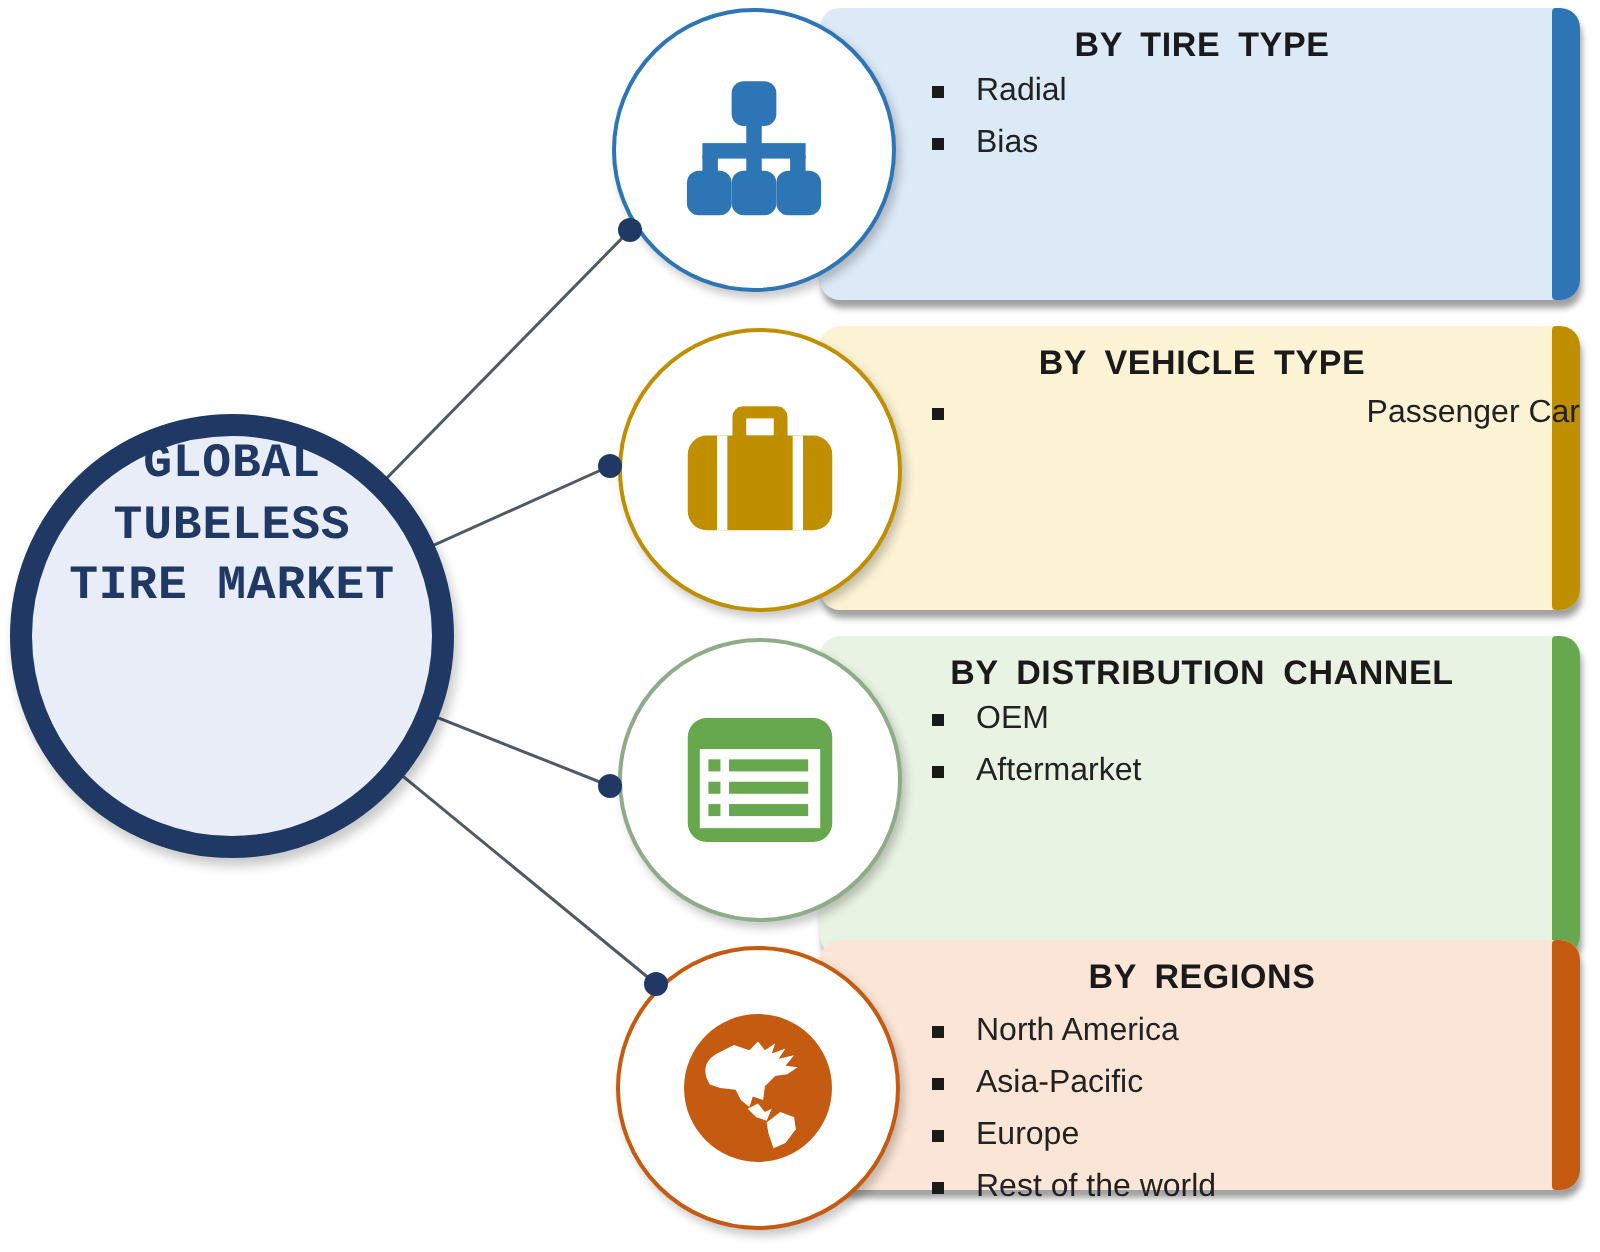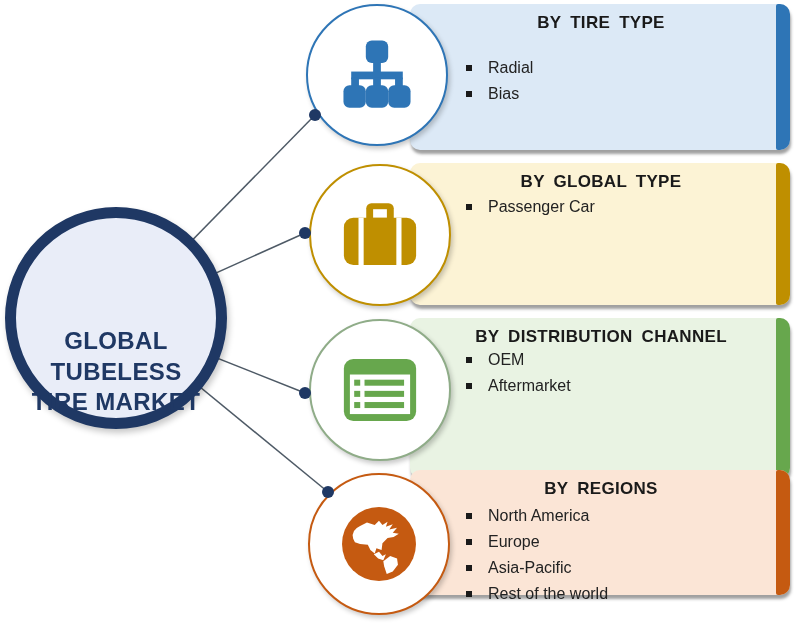--- a/index.html
+++ b/index.html
@@ -10,23 +10,24 @@
   svg.overlay { position:absolute; left:0; top:0; width:800px; height:626px; }
   #lines-svg { z-index:2; }
   #dots-svg  { z-index:4; pointer-events:none; }
 
   
   .center-circle {
     position:absolute; left:5px; top:207px; width:222px; height:222px;
     box-sizing:border-box; border-radius:50%;
     background:var(--center-fill,#E9EDF8);
     border:11px solid var(--center-border,#1F3864);
-    display:flex; align-items:flex-end; justify-content:center;
+    display:flex; align-items:flex-start; justify-content:center;
     text-align:center; z-index:3;
     box-shadow:2px 4px 6px rgba(0,0,0,.22);
+    font-family:Liberation Mono, monospace;
   }
   .center-title {
     width:188px; font-size:24px; font-weight:bold; line-height:1.28;
     letter-spacing:.4px; color:var(--center-border,#1F3864);
   }
 
   
   .panel {
     position:absolute; left:410px; width:380px; box-sizing:border-box;
     background:var(--bg); border-radius:10px; z-index:1;
@@ -49,22 +50,22 @@
   }
   .bullet {
     position:absolute; left:2px; top:10px; width:6px; height:6px;
     background:#1a1a1a;
   }
 
   .s0 .panel { top:4px;   height:146px; }
   .s1 .panel { top:163px; height:142px; }
   .s2 .panel { top:318px; height:160px; }
   .s3 .panel { top:470px; height:125px; }
-  .s0 .items { margin-top:22px; }
-  .s1 .items { margin-top:2px;  }
+  .s0 .items { }
+  .s1 .items { margin-top:2px;text-align:right;  }
   .s2 .items { }
   .s3 .items { margin-top:4px;  }
 
   
   .icon-circle {
     position:absolute; width:142px; height:142px; box-sizing:border-box;
     border-radius:50%; background:#ffffff;
     border:2px solid var(--cb); z-index:3;
     display:flex; align-items:center; justify-content:center;
     box-shadow:2px 3px 5px rgba(0,0,0,.22);
@@ -112,21 +113,21 @@
         <rect class="icon-fill" x="11" y="62" width="26" height="26" rx="7"></rect>
         <rect class="icon-fill" x="37" y="62" width="26" height="26" rx="7"></rect>
         <rect class="icon-fill" x="63" y="62" width="26" height="26" rx="7"></rect>
       </svg>
     </div>
   </div>
 
   <div class="section s1" style="--accent: #BF8F00; --bg: #FCF3D5; --cb: #BF8F00;">
     <div class="panel">
       <div class="panel-bar"></div>
-      <div class="panel-title">BY GLOBAL TYPE</div>
+      <div class="panel-title">BY VEHICLE TYPE</div>
       <ul class="items">
         <li><span class="bullet"></span><span>Passenger Car</span></li>
       </ul>
     </div>
     <div class="icon-circle">
       <svg viewBox="0 0 100 100" aria-hidden="true">
         <rect class="icon-fill" x="34" y="13" width="32" height="24" rx="6"></rect>
         <rect x="42" y="20" width="16" height="10" fill="#ffffff"></rect>
         <rect class="icon-fill" x="8" y="30" width="84" height="55" rx="11"></rect>
         <rect x="25" y="30" width="6" height="55" fill="#ffffff"></rect>
@@ -157,22 +158,22 @@
       </svg>
     </div>
   </div>
 
   <div class="section s3" style="--accent: #C55A11; --bg: #FBE5D6; --cb: #C55A11;">
     <div class="panel">
       <div class="panel-bar"></div>
       <div class="panel-title">BY REGIONS</div>
       <ul class="items">
         <li><span class="bullet"></span><span>North America</span></li>
+        <li><span class="bullet"></span><span>Asia-Pacific</span></li>
         <li><span class="bullet"></span><span>Europe</span></li>
-        <li><span class="bullet"></span><span>Asia-Pacific</span></li>
         <li><span class="bullet"></span><span>Rest of the world</span></li>
       </ul>
     </div>
     <div class="icon-circle">
       <svg viewBox="0 0 100 100" aria-hidden="true">
         <circle class="icon-fill" cx="50" cy="50" r="43"></circle>
         <path fill="#ffffff" d="M20 44 Q17 34 28 29 L36 25 L45 28 L50 23 L54 28 L60 24 L58 30 L66 27 L62 33 L71 31 L66 37 L73 38 L67 42 L60 43 L54 49 L53 57 L47 55 L45 61 L40 57 L37 51 L28 50 L22 48 Z"></path>
         <path fill="#ffffff" d="M44 62 L50 59 L54 64 L58 62 L55 69 L49 67 Z"></path>
         <path fill="#ffffff" d="M55 70 L63 64 L71 67 L72 74 L66 82 L59 85 L56 76 Z"></path>
       </svg>

